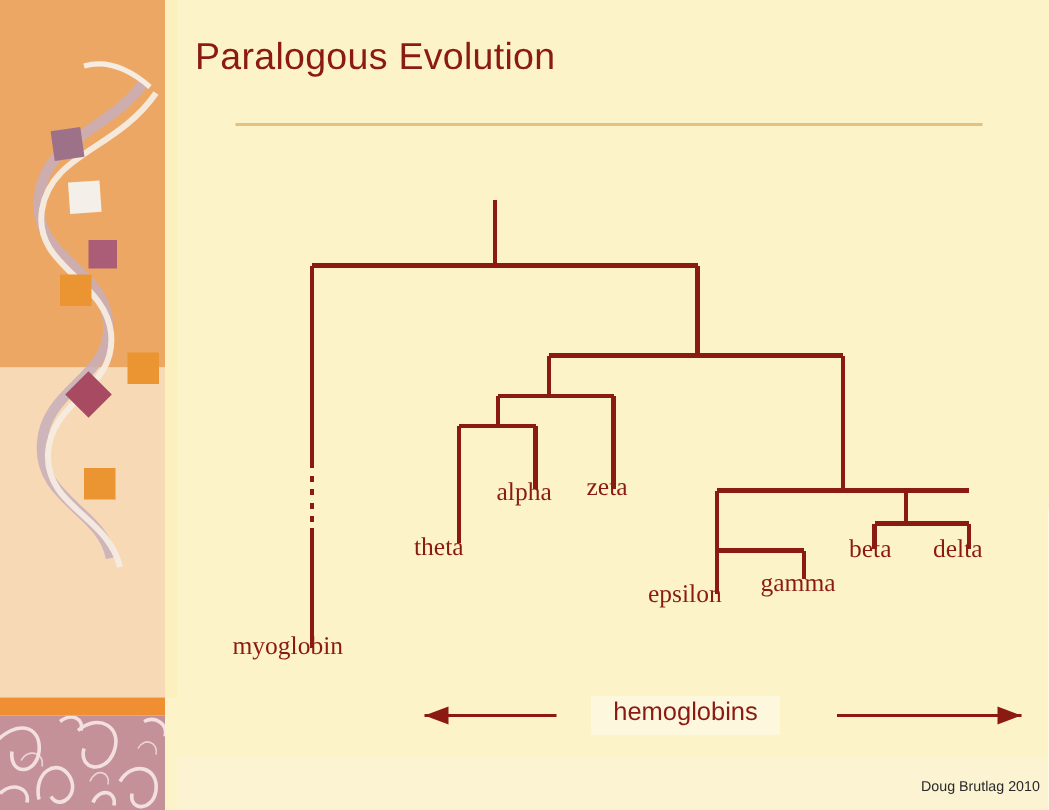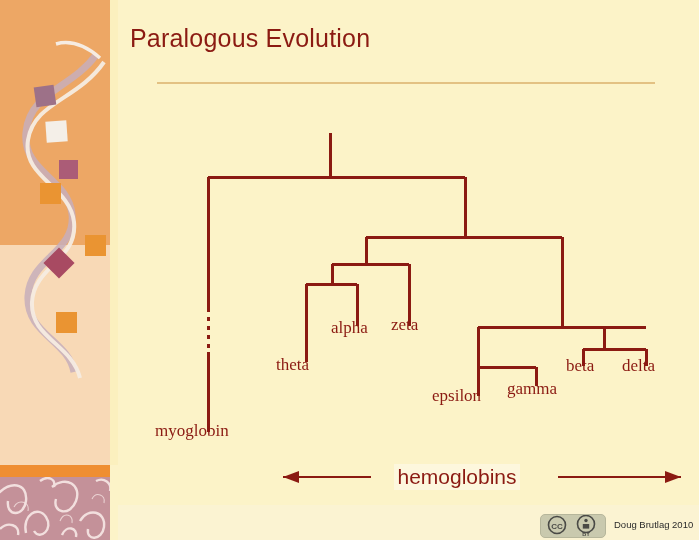--- a/index.html
+++ b/index.html
@@ -110,21 +110,21 @@
     height: 26px;
     background: #fdf7dd;
   }
   #hemo-label {
     position: absolute;
     left: 394px;
     top: 465px;
     width: 126px;
     text-align: center;
     font-family: "Liberation Sans", sans-serif;
-    font-size: 21px;
+    font-size: 17px;
     color: #8b1a12;
     white-space: nowrap;
   }
 
   
   #cc-badge {
     position: absolute;
     left: 540px;
     top: 514px;
     width: 66px;
@@ -242,25 +242,15 @@
   <div class="hemo-box"></div>
   <div id="hemo-label">hemoglobins</div>
   <svg style="position:absolute;left:0;top:0;" width="699" height="540" viewBox="0 0 699 540" id="arrow-svg">
       <line x1="283" x2="371" y1="477" y2="477" stroke="#8b1a12" stroke-width="2"></line>
       <polygon points="283,477 299,471 299,483" fill="#8b1a12"></polygon>
       <line x1="558" x2="681" y1="477" y2="477" stroke="#8b1a12" stroke-width="2"></line>
       <polygon points="681,477 665,471 665,483" fill="#8b1a12"></polygon>
     </svg>
 
   <div id="footer-strip"></div>
-  <div id="cc-badge">
-    <svg width="64" height="22" viewBox="0 0 64 22">
-      <circle cx="16" cy="10" r="8.5" fill="none" stroke="#4a4a46" stroke-width="1.6"></circle>
-      <text x="16" y="13.5" font-family="'Liberation Sans',sans-serif" font-size="8" font-weight="bold" fill="#4a4a46" text-anchor="middle">CC</text>
-      <circle cx="45" cy="9" r="8.5" fill="none" stroke="#4a4a46" stroke-width="1.6"></circle>
-      <circle cx="45" cy="5.5" r="1.7" fill="#4a4a46"></circle>
-      <path d="M 41.8 9 h 6.4 v 4.6 h -6.4 z" fill="#4a4a46"></path>
-      <text x="45" y="21" font-family="'Liberation Sans',sans-serif" font-size="5.5" font-weight="bold" fill="#4a4a46" text-anchor="middle">BY</text>
-    </svg>
-  </div>
   <div id="credit">Doug Brutlag 2010</div>
 
 </div>
 
 </body></html>

